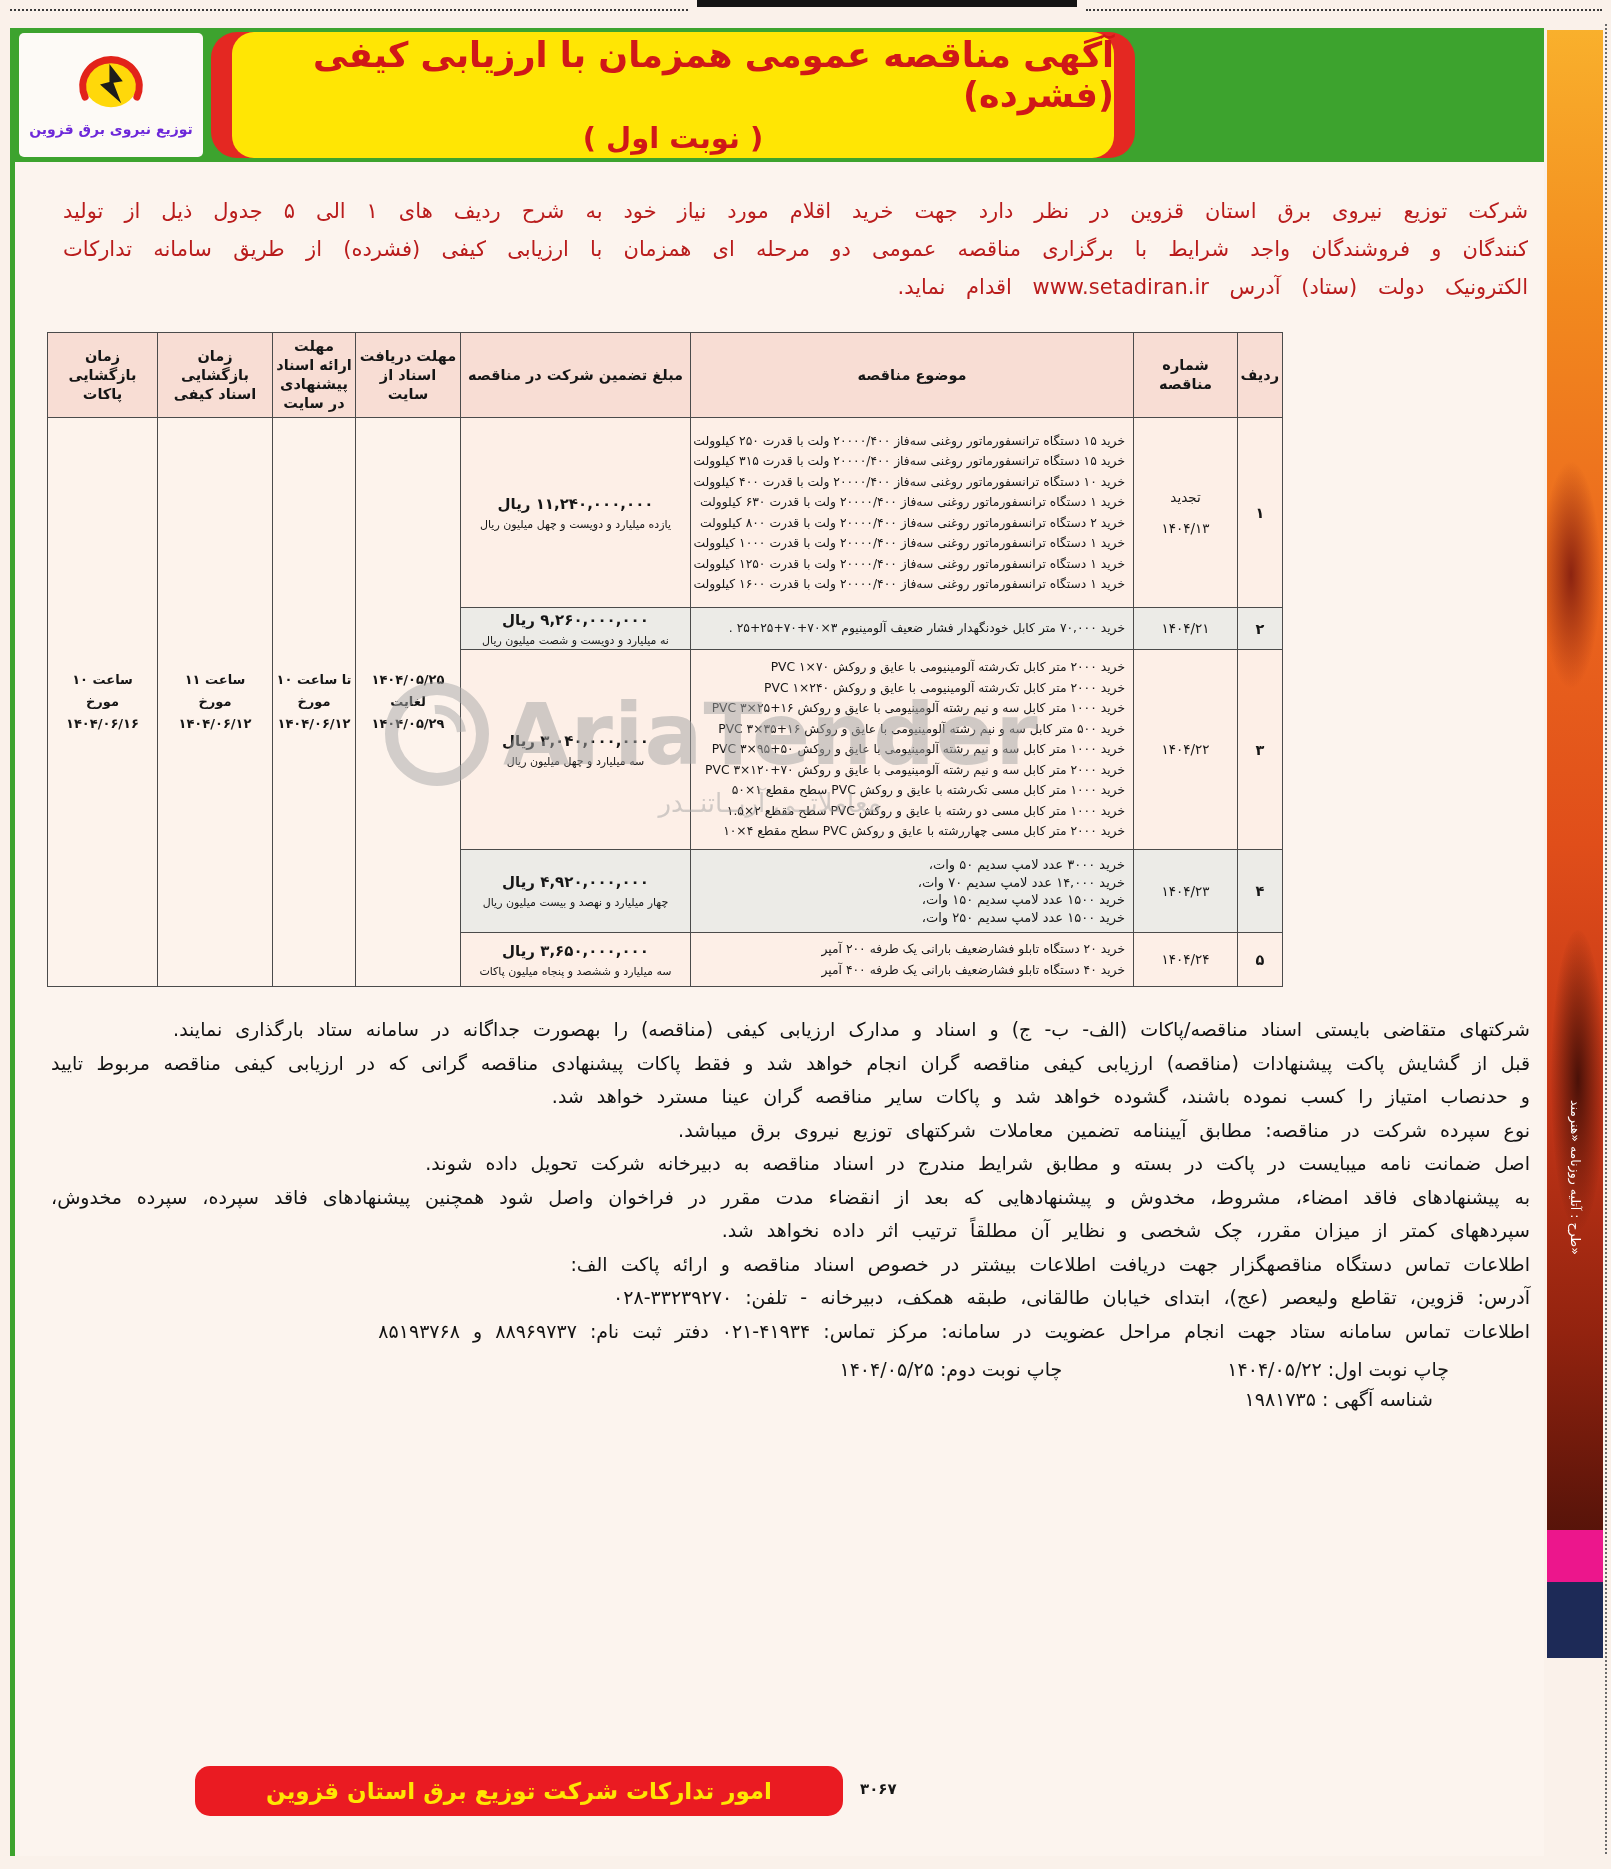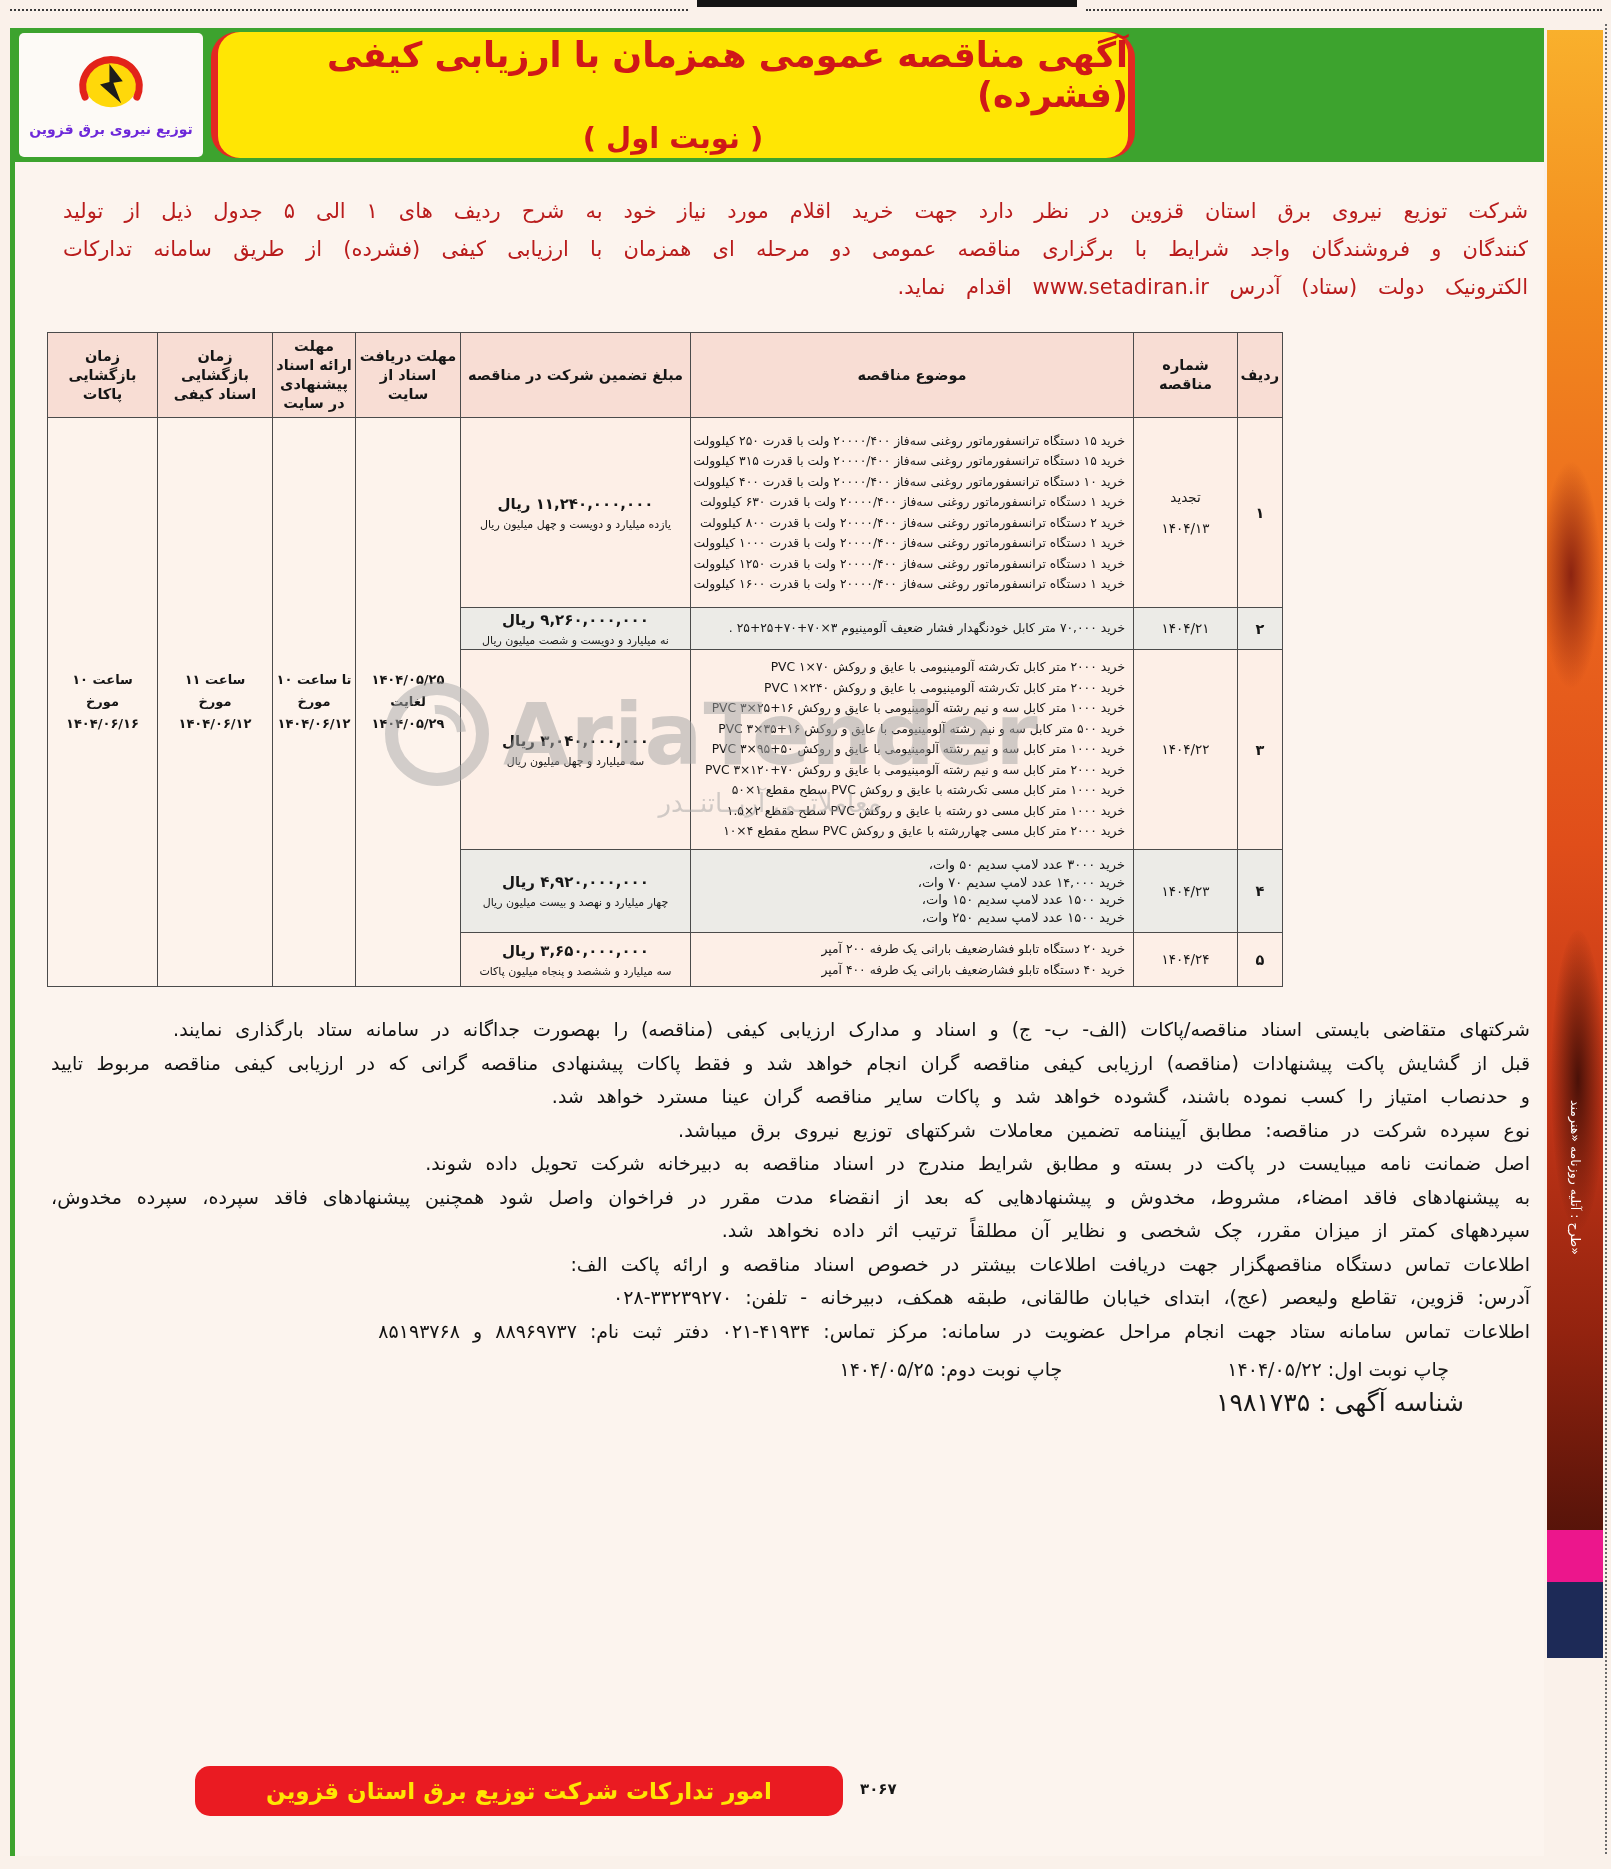--- a/index.html
+++ b/index.html
@@ -15,21 +15,21 @@
   .edge-dots{position:absolute;top:24px;left:1605px;height:1830px;border-left:2px dotted #6a6a6a;width:0}
 
   
   .ad{position:absolute;top:28px;left:10px;width:1534px;height:1828px;background:#fcf4ee;direction:rtl;border-left:5px solid #3da32e}
 
   
   .header-band{position:relative;height:134px;background:#3da32e}
   .logo-box{position:absolute;top:5px;left:4px;width:184px;height:124px;background:#fdfaf6;border-radius:5px;display:flex;flex-direction:column;align-items:center;justify-content:center;gap:2px}
   .logo-mark{width:96px;height:66px}
   .logo-caption{font-size:14px;font-weight:bold;color:#6d28d9}
-  .title-wrap{position:absolute;top:4px;left:196px;width:924px;height:126px;background:#e42822;border-radius:26px;padding:0 7px}
+  .title-wrap{position:absolute;top:4px;left:196px;width:924px;height:126px;background:#e42822;border-radius:26px;padding:0 21px}
   .title-box{width:100%;height:100%;background:#ffe604;border-radius:22px;display:flex;flex-direction:column;align-items:center;justify-content:center;gap:6px}
   .title-line1{font-size:35px;font-weight:bold;color:#d01818}
   .title-line2{font-size:29px;font-weight:bold;color:#d01818}
 
   
   .intro{margin:30px 16px 0 48px;font-size:21px;line-height:38px;text-align:justify;word-spacing:14px;color:#b91c1c}
 
   
   .tender-table{width:1235px;margin:26px auto 0 32px;border-collapse:collapse;background:#fdf3ed;table-layout:fixed}
   .tender-table th,.tender-table td{border:1px solid #4b4b4b;text-align:center;vertical-align:middle;padding:0;overflow:hidden}
@@ -45,21 +45,21 @@
   td.cell-row{font-size:14.5px;font-weight:bold}
   .cell-amount .amt{font-size:15px;font-weight:bold;white-space:nowrap}
   .cell-amount .amt-words{font-size:11px;margin-top:5px;white-space:nowrap}
   tr.trow-1{height:190px} tr.trow-2{height:42px} tr.trow-3{height:200px} tr.trow-4{height:72px} tr.trow-5{height:50px}
 
   
   .footer-text{margin:26px 14px 0 36px}
   .footer-text p{font-size:19px;line-height:33.5px;text-align:justify;word-spacing:7px;color:#121212}
 
   .print-info{display:flex;gap:165px;margin:10px 95px 0 0;font-size:19px}
-  .ad-id{margin:8px 80px 0 0;font-size:25px}
+  .ad-id{margin:8px 111px 0 0;font-size:19px}
 
   
   .bottom-banner{position:absolute;left:180px;top:1738px;width:648px;height:50px;background:#ea1b22;border-radius:15px;color:#ffe604;font-size:23px;font-weight:bold;display:flex;align-items:center;justify-content:center}
   .print-number{position:absolute;left:845px;top:1752px;font-size:15px;font-weight:bold;direction:ltr}
 
   
   .watermark{position:absolute;left:385px;top:682px;width:770px;opacity:.5;z-index:40;direction:ltr;pointer-events:none}
   .wm-row{display:flex;align-items:center;gap:14px}
   .wm-circle{width:104px;height:104px;border:13px solid #a9a9a9;border-radius:50%;position:relative;flex:none}
   .wm-circle::after{content:"";position:absolute;inset:10px;border:9px solid transparent;border-top-color:#a9a9a9;border-radius:50%;transform:rotate(40deg)}

